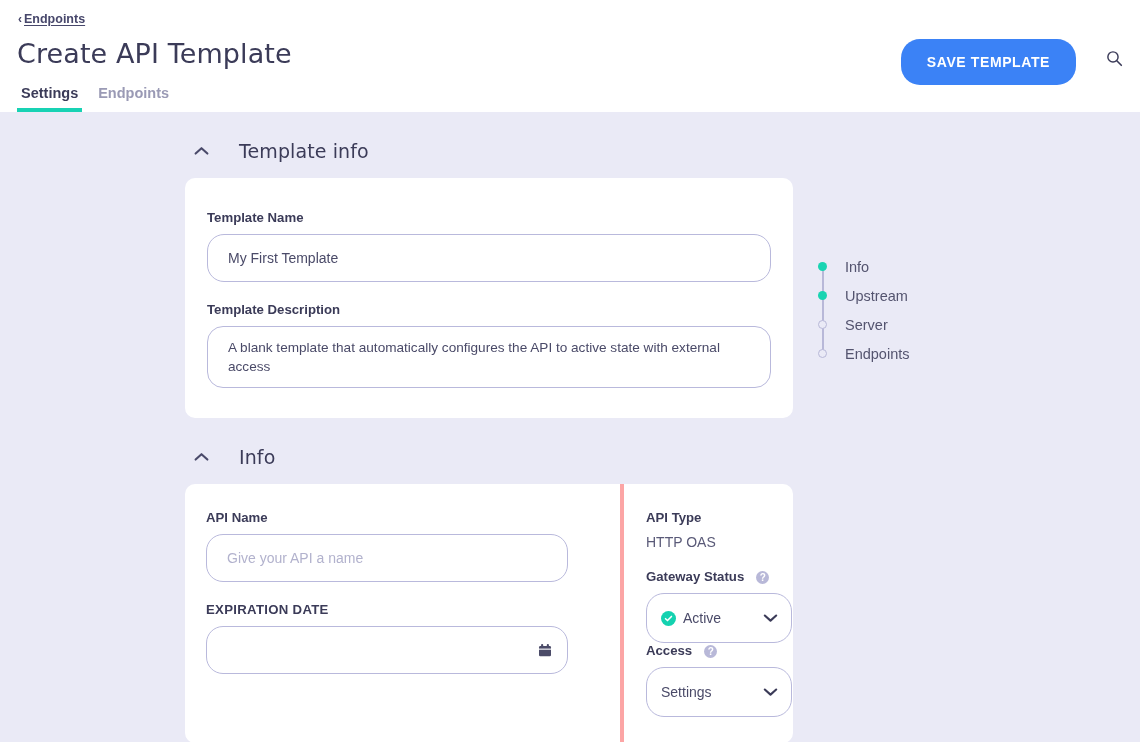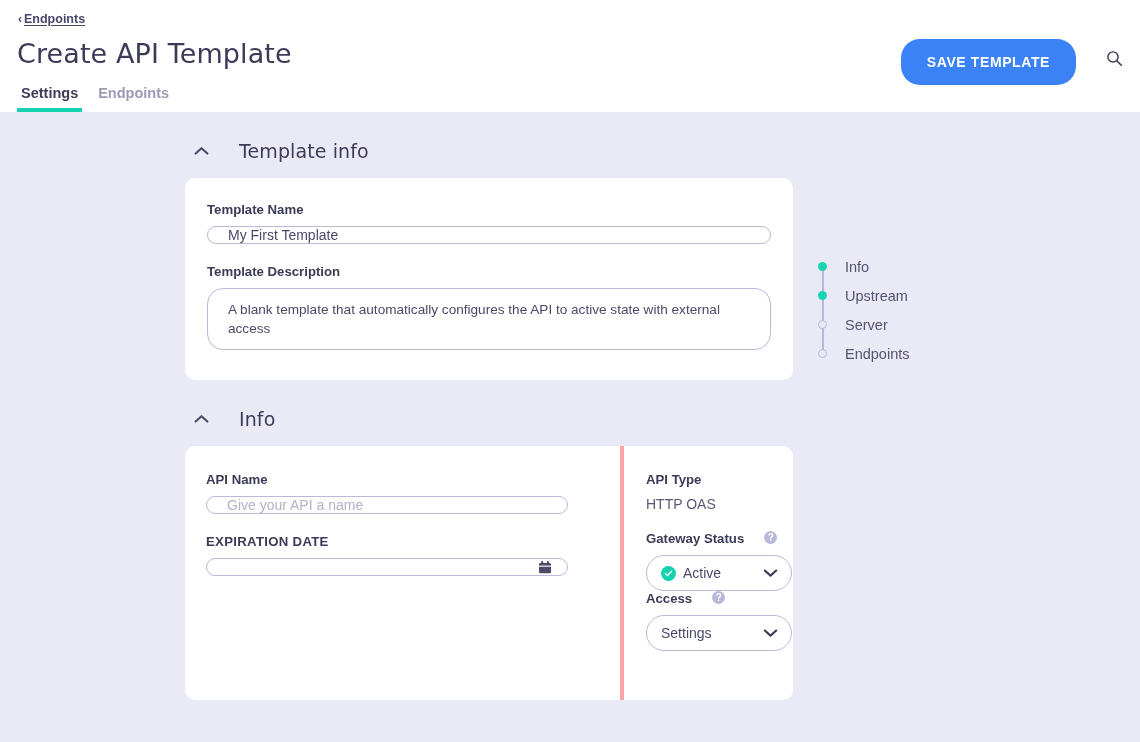--- a/index.html
+++ b/index.html
@@ -148,34 +148,34 @@
     color: #3b3b58;
     font-family: "DejaVu Sans", sans-serif;
     letter-spacing: 0.1px;
   }
 
   .card {
     background: #ffffff;
     border-radius: 10px;
   }
 
-  .card-pad { padding: 24px 22px 26px 22px; }
+  .card-pad { padding: 32px 22px 26px 22px; }
 
   .field-label {
     font-size: 13.2px;
     font-weight: bold;
     color: #3b3b58;
     margin-bottom: 9px;
     display: block;
   }
   .field-label.caps { letter-spacing: 0.3px; }
 
   .pill-input {
     width: 100%;
-    height: 18px;
+    height: 48px;
     border: 1px solid #b9b9dc;
     border-radius: 17px;
     padding: 0 20px;
     font-size: 14px;
     color: #4a4a68;
     outline: none;
     background: #fff;
     font-family: "Liberation Sans", sans-serif;
   }
   .pill-input::placeholder { color: #b2b2cd; }
@@ -227,43 +227,43 @@
   }
 
   .ro-value {
     font-size: 14px;
     color: #5a5a78;
     margin-bottom: 19px;
   }
 
   .label-row {
     display: flex;
-    align-items: flex-start;
-    gap: 20px;
+    align-items: flex-end;
+    gap: 12px;
     margin-bottom: 9px;
   }
   .label-row .field-label { margin-bottom: 0; }
 
   .help-icon {
     width: 13px; height: 13px;
     border-radius: 50%;
     background: #b8b8d8;
     color: #ffffff;
     font-size: 10px;
     font-weight: bold;
     line-height: 13px;
     text-align: center;
     cursor: pointer;
     flex: 0 0 auto;
     font-family: "Liberation Sans", sans-serif;
   }
 
   .select-pill {
     width: 146px;
-    height: 36px;
+    height: 50px;
     border: 1px solid #b9b9dc;
     border-radius: 18px;
     display: flex;
     align-items: center;
     padding: 0 13px 0 14px;
     gap: 7px;
     cursor: pointer;
     background: #fff;
     margin-bottom: 22px;
   }

